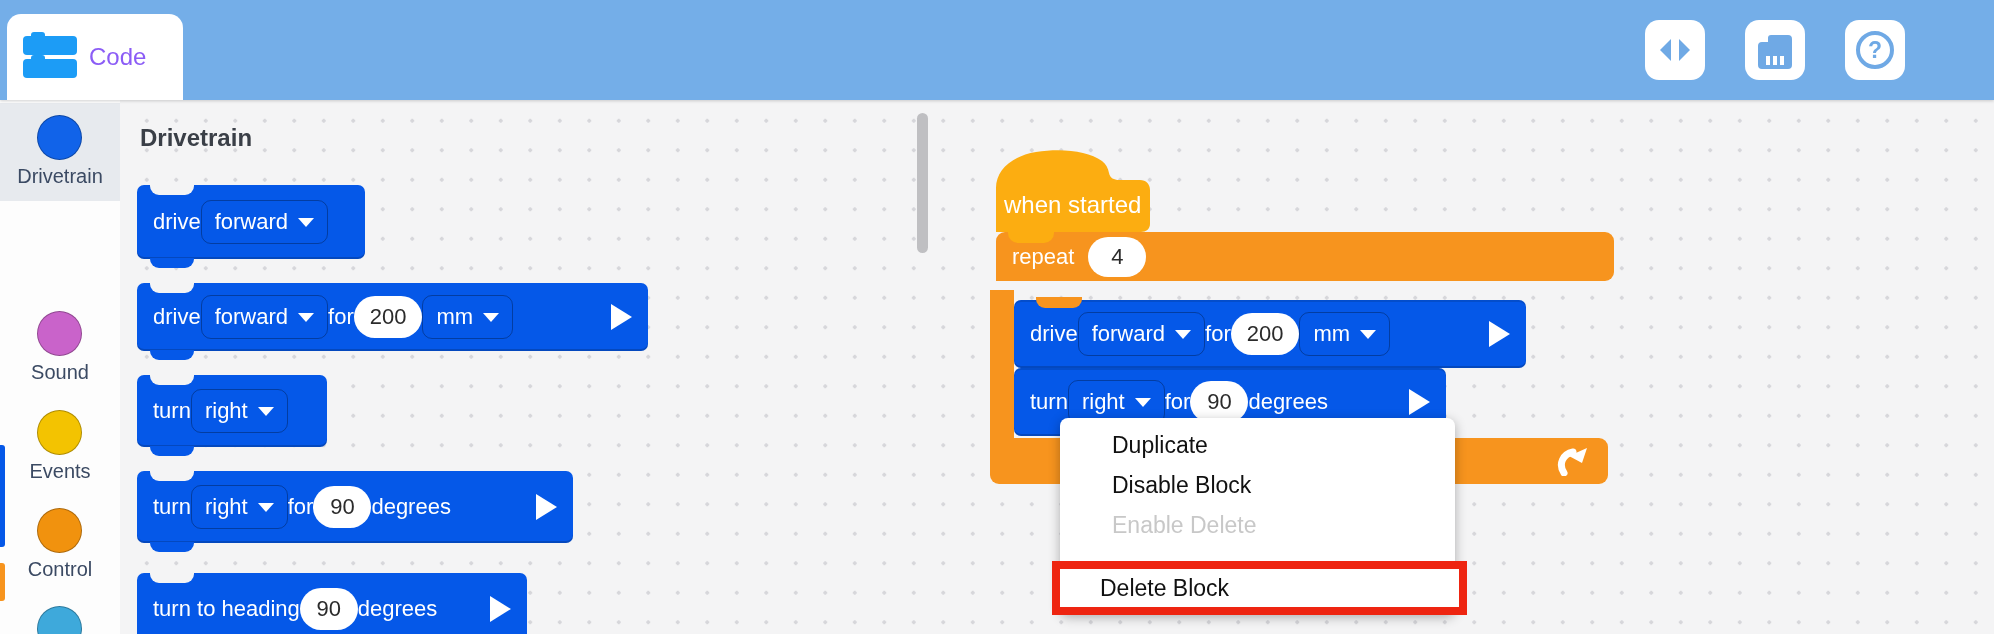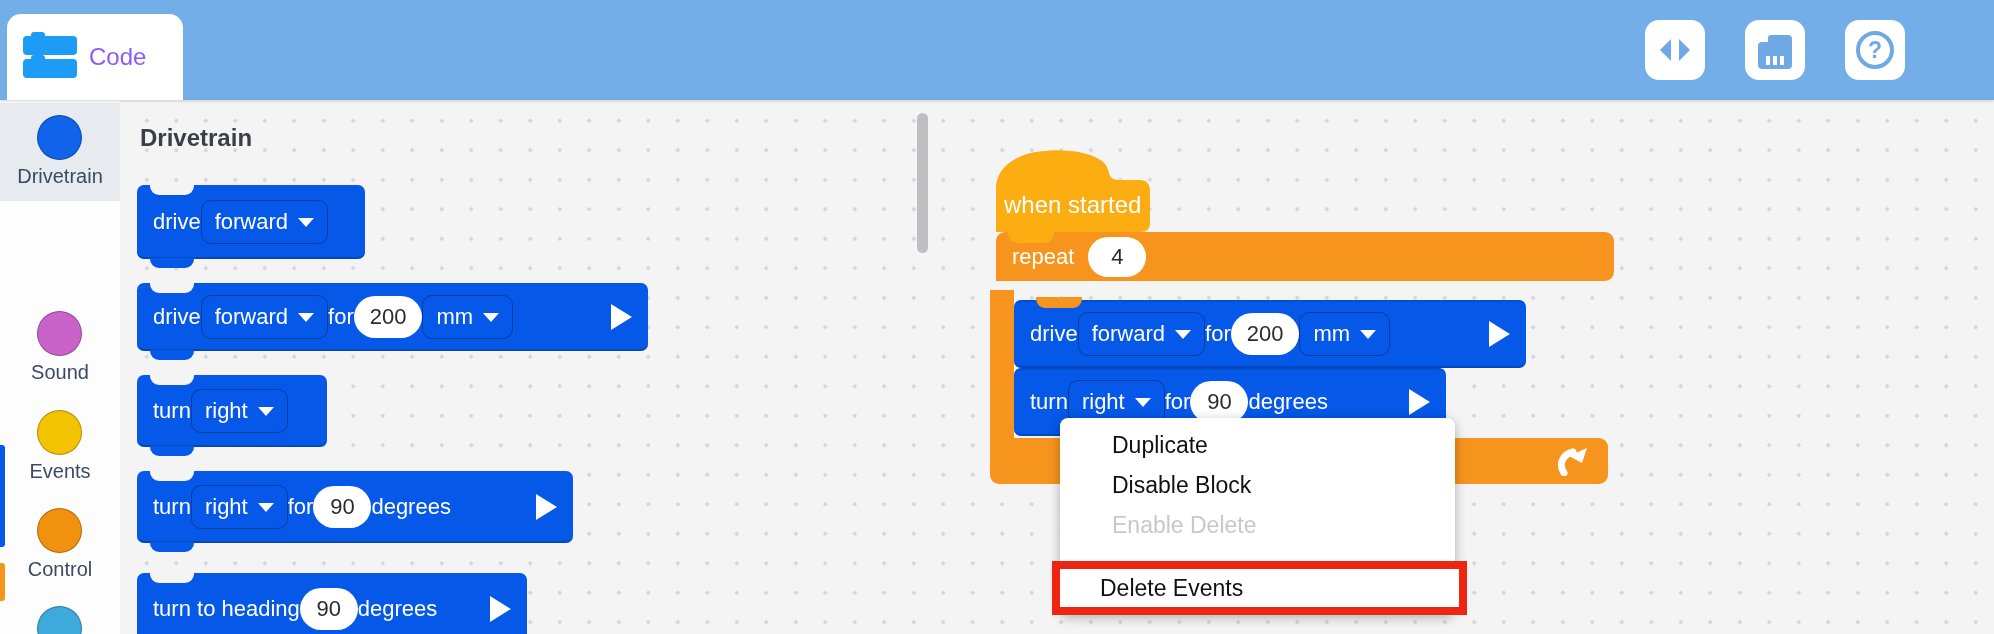--- a/index.html
+++ b/index.html
@@ -315,14 +315,14 @@
   <span>degrees</span>
   <i class="play"></i>
 </div>
 
 <div class="ctx-menu">
   <div class="ctx-item">Duplicate</div>
   <div class="ctx-item">Disable Block</div>
   <div class="ctx-item disabled">Enable Delete</div>
 </div>
 <div class="red-box">
-  <div class="ctx-item">Delete Events</div>
+  <div class="ctx-item">Delete Block</div>
 </div>
 
 </body></html>

